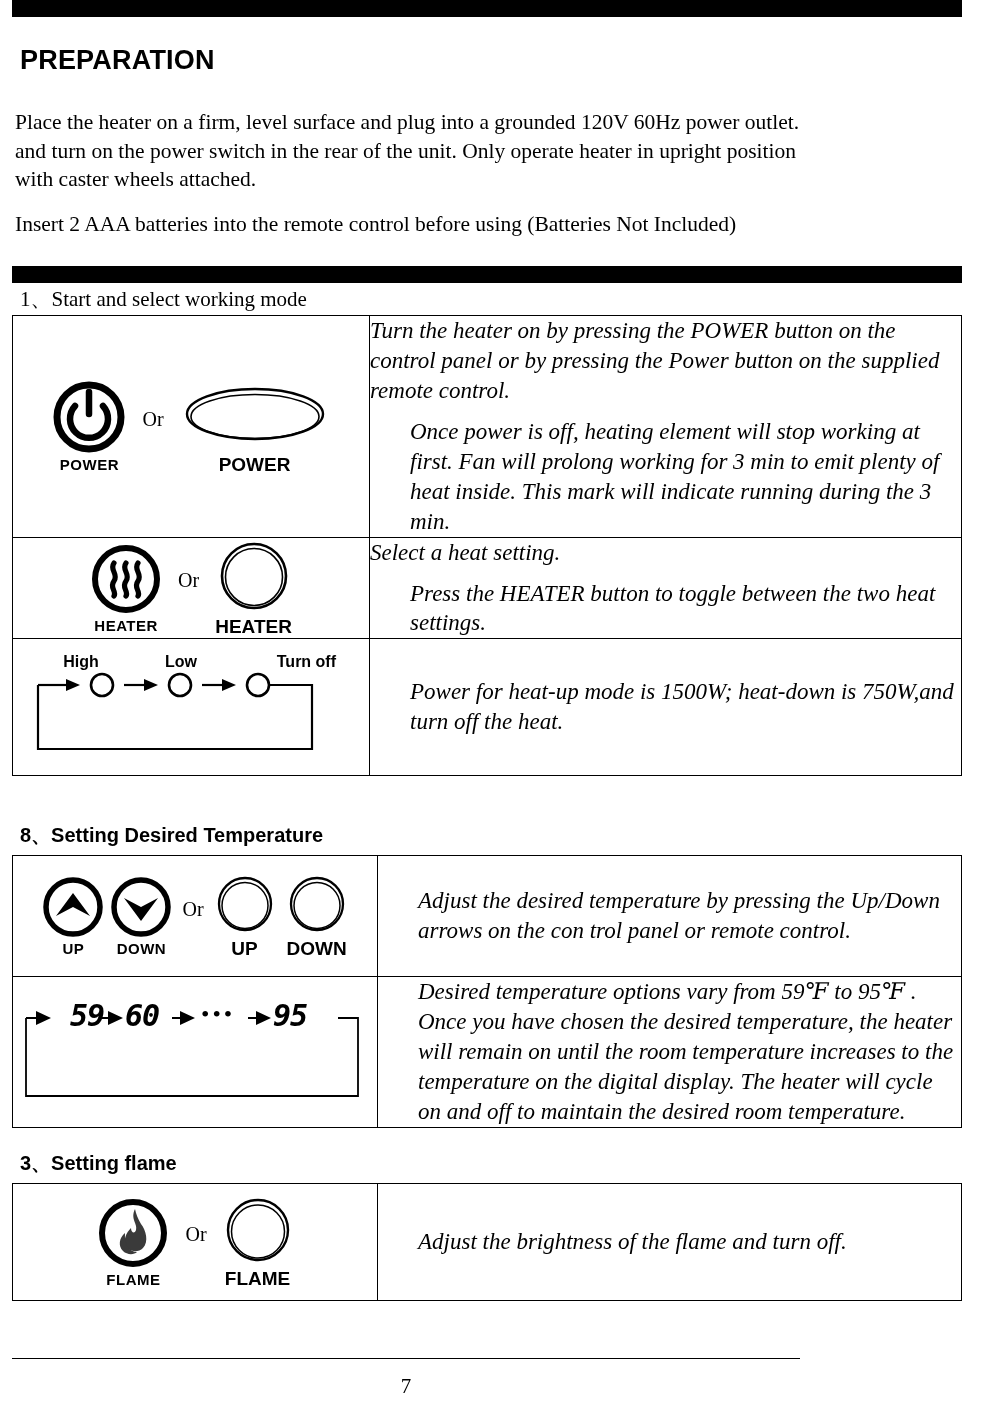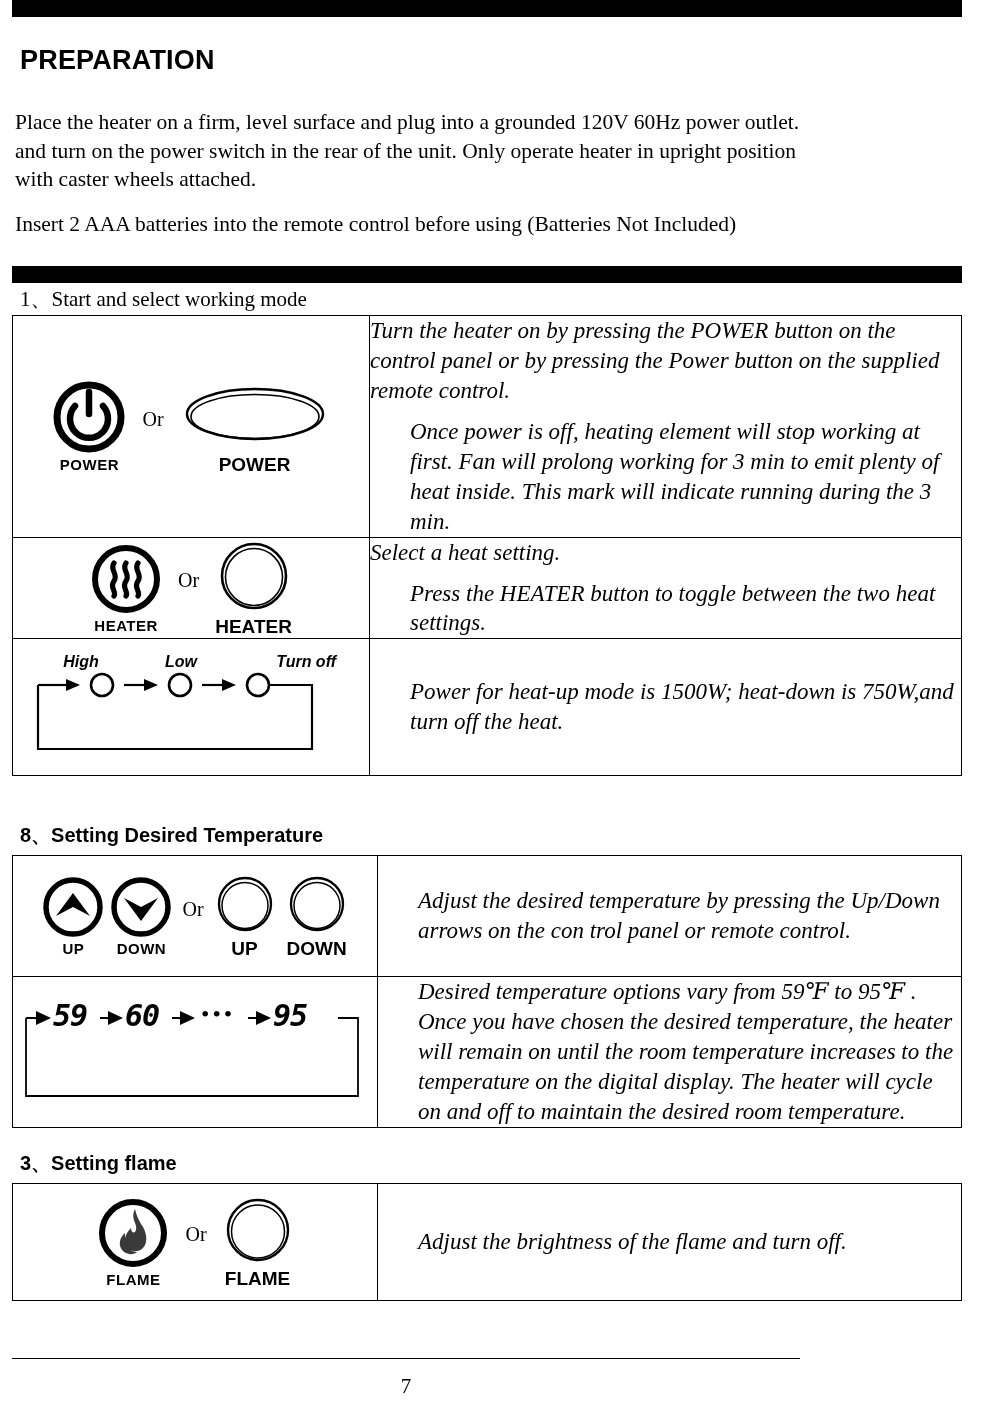--- a/index.html
+++ b/index.html
@@ -264,21 +264,21 @@
 
           </div>
         </td>
         <td class="text-cell">
           <p>Select a heat setting.</p>
           <p>Press the HEATER button to toggle between the two heat settings.</p>
         </td>
       </tr>
 
       <tr>
-        <td class="icon-cell" style="padding:14px 14px 16px 4px;font-style:italic;">
+        <td class="icon-cell" style="padding:14px 14px 16px 4px;">
           <div class="cycle-wrap">
             <div class="cycle-labels">
               <span style="width:110px;text-align:center;">High</span>
               <span style="width:90px;text-align:center;">Low</span>
               <span style="width:110px;text-align:right;">Turn off</span>
             </div>
             <svg width="310" height="88" viewBox="0 0 310 88">
 
               <line x1="12" y1="14" x2="40" y2="14" stroke="#000" stroke-width="2.2"></line>
               <polygon points="40,8 54,14 40,20" fill="#000"></polygon>
@@ -377,21 +377,21 @@
 
                 <line x1="152" y1="26" x2="160" y2="26" stroke="#000" stroke-width="2"></line>
                 <polygon points="160,19 175,26 160,33" fill="#000"></polygon>
 
                 <line x1="228" y1="26" x2="236" y2="26" stroke="#000" stroke-width="2"></line>
                 <polygon points="236,19 251,26 236,33" fill="#000"></polygon>
 
                 <path d="M 318 26 L 338 26 L 338 104 L 6 104 L 6 26" fill="none" stroke="#000" stroke-width="1.8"></path>
               </svg>
 
-              <div class="lcd-digits" style="position:absolute;top:6px;left:33px;">59</div>
+              <div class="lcd-digits" style="position:absolute;top:6px;left:50px;">59</div>
               <div class="lcd-digits" style="position:absolute;top:6px;left:105px;">60</div>
               <div style="position:absolute;top:10px;left:181px;font-size:24px;letter-spacing:3px;line-height:1;">•••</div>
               <div class="lcd-digits" style="position:absolute;top:6px;left:253px;font-style:italic;">95</div>
             </div>
           </div>
         </td>
         <td class="text-cell">
           <p>Desired temperature options vary from 59℉ to 95℉ . Once you have chosen the desired temperature, the heater will remain on until the room temperature increases to the temperature on the digital display. The heater will cycle on and off to maintain the desired room temperature.</p>
         </td>
       </tr>

